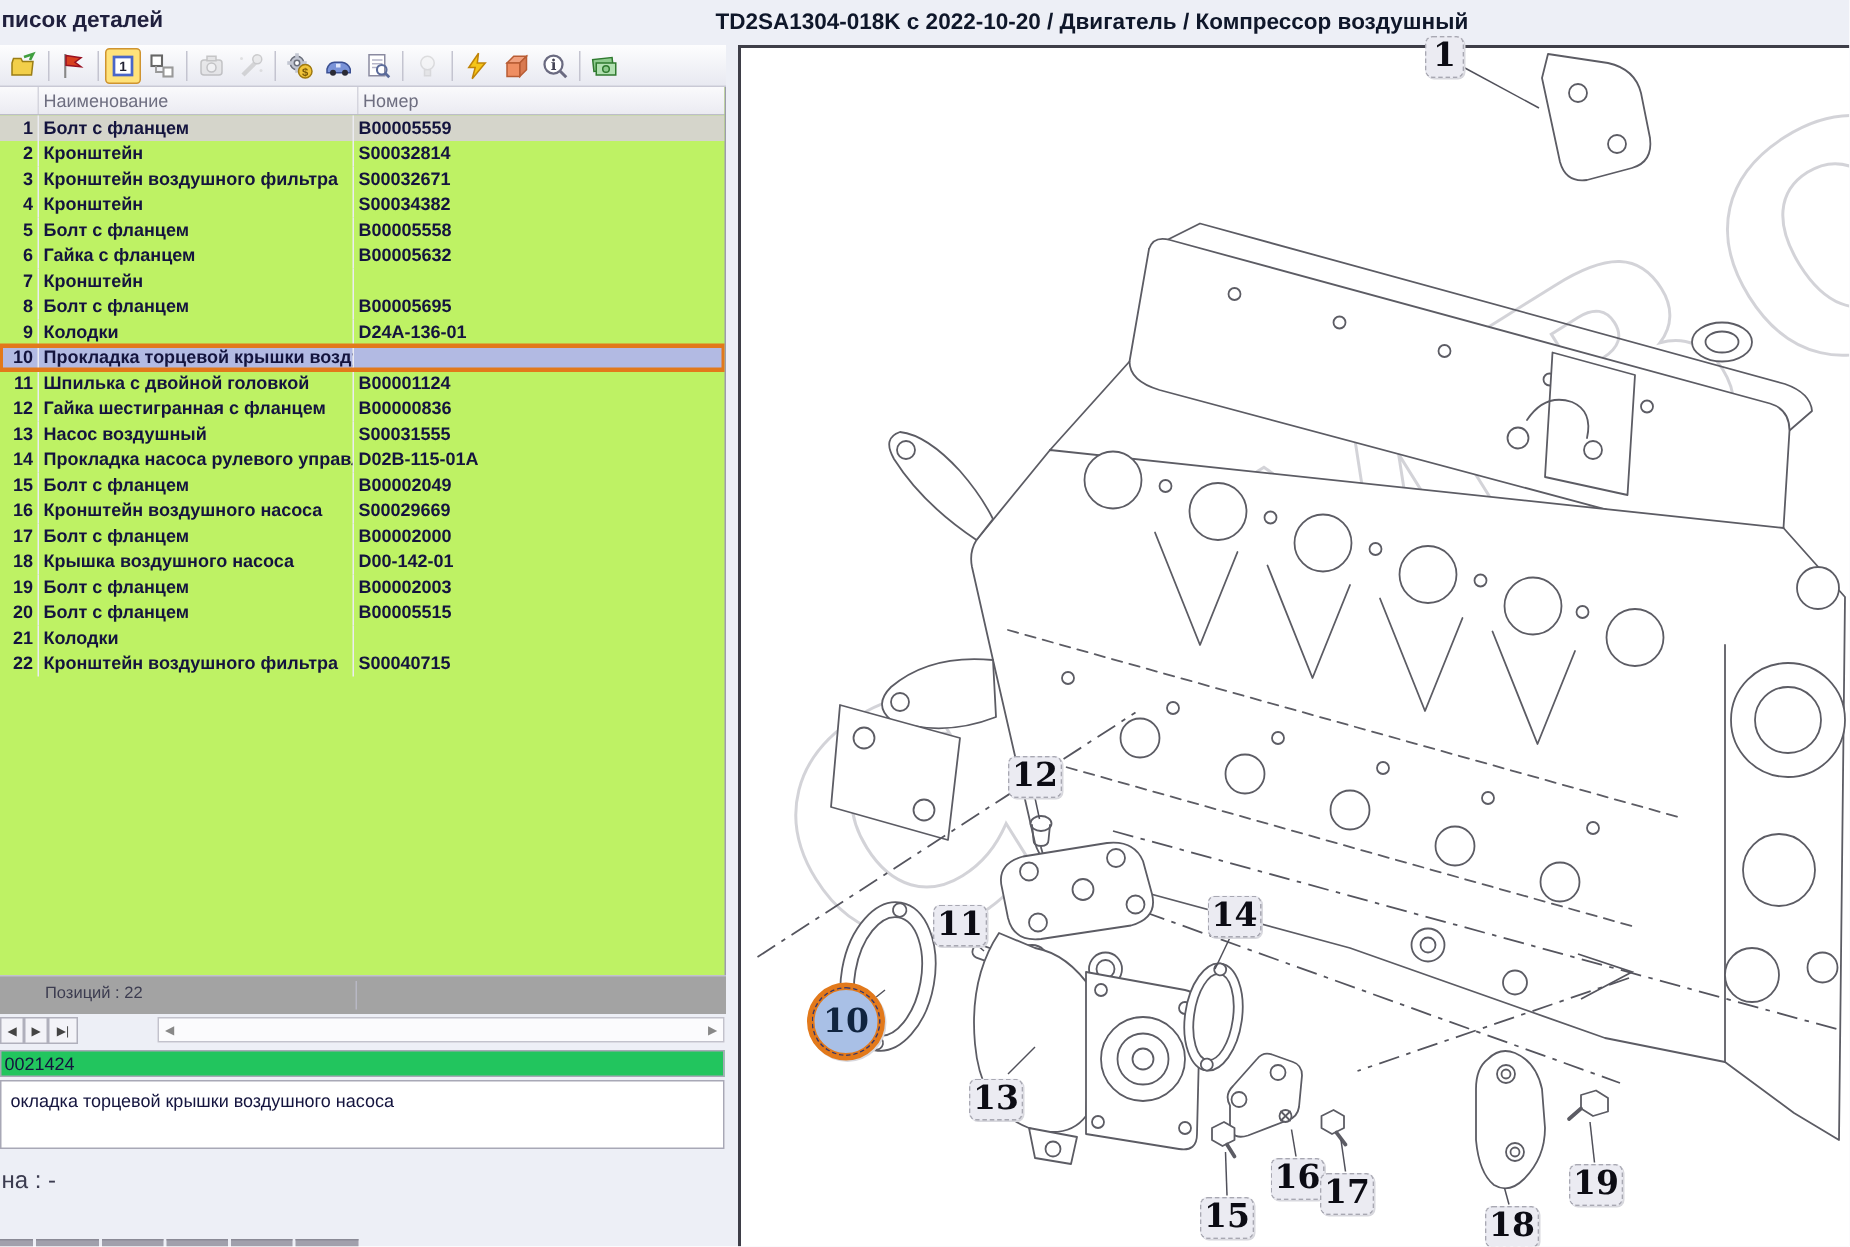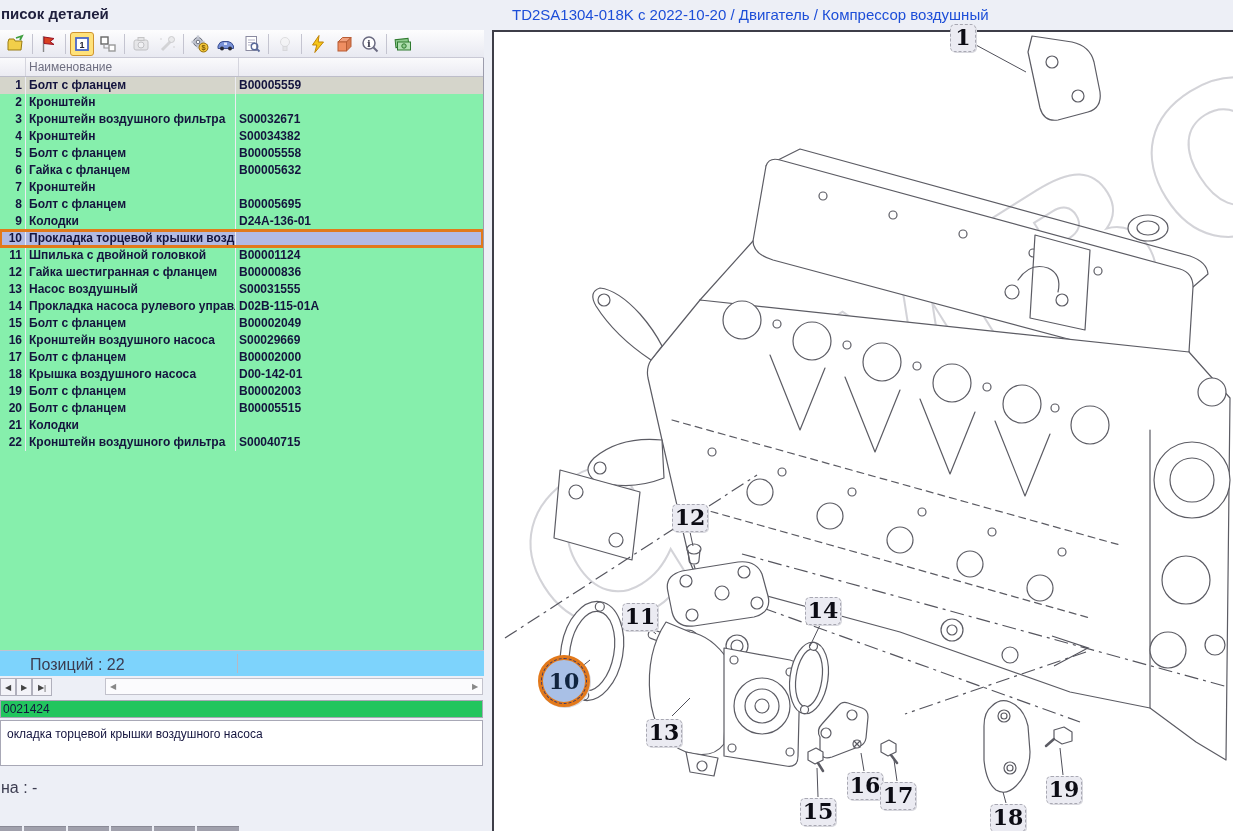--- a/index.html
+++ b/index.html
@@ -1,47 +1,47 @@
 <!DOCTYPE html>
 <html><head>
 <meta charset="utf-8">
 <style>
   html,body{margin:0;padding:0}
   .app{position:relative;width:1233px;height:831px;background:#edeff6;overflow:hidden;
        font-family:"Liberation Sans",sans-serif;color:#16163e}
   
   .topbar{position:absolute;left:0;top:0;width:1233px;height:30px;background:#edeff6}
   .left-title{position:absolute;left:1px;top:5px;font-size:15px;font-weight:bold;color:#20203e;white-space:nowrap}
-  .diagram-title{position:absolute;left:512px;top:6px;font-size:15px;font-weight:normal;color:#1d4ed8;white-space:nowrap}
+  .diagram-title{position:absolute;left:477px;top:6px;font-size:15px;font-weight:bold;color:#0f172a;white-space:nowrap}
   
   .toolbar{position:absolute;left:0;top:30px;width:484px;height:28px;
            background:linear-gradient(#fdfdfe,#e8e9f1);border-bottom:1px solid #c9c9d5;
            display:flex;align-items:center;padding-left:3px;box-sizing:border-box}
   .tbtn{width:24px;height:24px;border:1px solid transparent;border-radius:3px;background:none;
         display:flex;align-items:center;justify-content:center;padding:0;margin:0 1px;flex:none}
   .tbtn.active{background:#ffe27a;border-color:#cf9430}
   .tbtn.disabled{opacity:.45;filter:grayscale(1)}
   .tsep{width:1px;height:20px;background:#c4c4d0;margin:0 3px;flex:none}
   
-  .grid{position:absolute;left:0;top:58px;width:484px;height:608px;background:#86efac;
+  .grid{position:absolute;left:0;top:58px;width:484px;height:608px;background:#bef264;
         border-right:1px solid #9c9cac;box-sizing:border-box;overflow:hidden}
   .ghead{display:flex;height:19px;line-height:19px;background:linear-gradient(#fafafc,#ebebf2);
          border-bottom:1px solid #bdbdc9;color:#6e6e80;font-size:12px;box-sizing:border-box}
   .ghead .c0{width:25px;border-right:1px solid #d5d5de}
   .ghead .c1{width:209px;padding-left:3px;border-right:1px solid #d5d5de}
   .ghead .c2{flex:1;padding-left:3px}
   .row{display:flex;height:17px;line-height:17px;font-size:12px;font-weight:bold;color:#14143e;cursor:default}
   .row .pos{width:22px;text-align:right;padding-right:3px;border-right:1px solid #ececf2;flex:none}
   .row .name{width:206px;padding-left:3px;border-right:1px solid #ececf2;overflow:hidden;white-space:nowrap;flex:none}
   .row .num{flex:1;padding-left:3px;overflow:hidden;white-space:nowrap}
   .row.selected{background:#d5d5cb}
   .row.highlighted{background:#b2bae3;outline:3px solid #e2791b;outline-offset:-2px;position:relative;z-index:2}
   
-  .statusbar{position:absolute;left:0;top:650px;width:484px;height:26px;background:#7dd3fc;
-             border-top:1px solid #c2c2ce;box-sizing:border-box;font-size:16px;color:#3c3c50}
+  .statusbar{position:absolute;left:0;top:650px;width:484px;height:26px;background:#a3a3a3;
+             border-top:1px solid #c2c2ce;box-sizing:border-box;font-size:11px;color:#3c3c50}
   .statusbar .txt{position:absolute;left:30px;top:5px}
   .statusbar .div{position:absolute;left:237px;top:3px;width:1px;height:19px;background:#b8b8c4}
   .pager{position:absolute;left:0;top:677px;width:484px;height:21px;background:#edeff6}
   .pbtn{position:absolute;top:1px;width:16px;height:18px;background:#f3f3f8;border:1px solid #b0b0bc;
         box-sizing:border-box;font-size:8px;color:#444;display:flex;align-items:center;justify-content:center;padding:0}
   .hscroll{position:absolute;left:105px;top:1px;width:378px;height:17px;background:#fbfbfd;
            border:1px solid #c2c2cc;box-sizing:border-box}
   .hscroll .arr{position:absolute;top:0;width:14px;height:15px;font-size:8px;color:#888;
                 display:flex;align-items:center;justify-content:center}
   
@@ -183,30 +183,32 @@
           <rect x="4.5" y="8" width="13" height="8" fill="#b2e0b2" stroke="#2f7a2f"></rect>
           <circle cx="11" cy="12" r="2.2" fill="#8fcb8f" stroke="#2f7a2f"></circle>
         </svg>
       </button>
   </div>
 
   <div class="grid">
     <div class="ghead">
       <div class="c0"></div>
       <div class="c1">Наименование</div>
+      <div class="c2">Номер</div>
     </div>
     <div>
         <div class="row selected">
       <div class="pos">1</div>
       <div class="name">Болт с фланцем</div>
       <div class="num">B00005559</div>
     </div>
         <div class="row">
       <div class="pos">2</div>
       <div class="name">Кронштейн</div>
+      <div class="num">S00032814</div>
     </div>
         <div class="row">
       <div class="pos">3</div>
       <div class="name">Кронштейн воздушного фильтра</div>
       <div class="num">S00032671</div>
     </div>
         <div class="row">
       <div class="pos">4</div>
       <div class="name">Кронштейн</div>
       <div class="num">S00034382</div>

